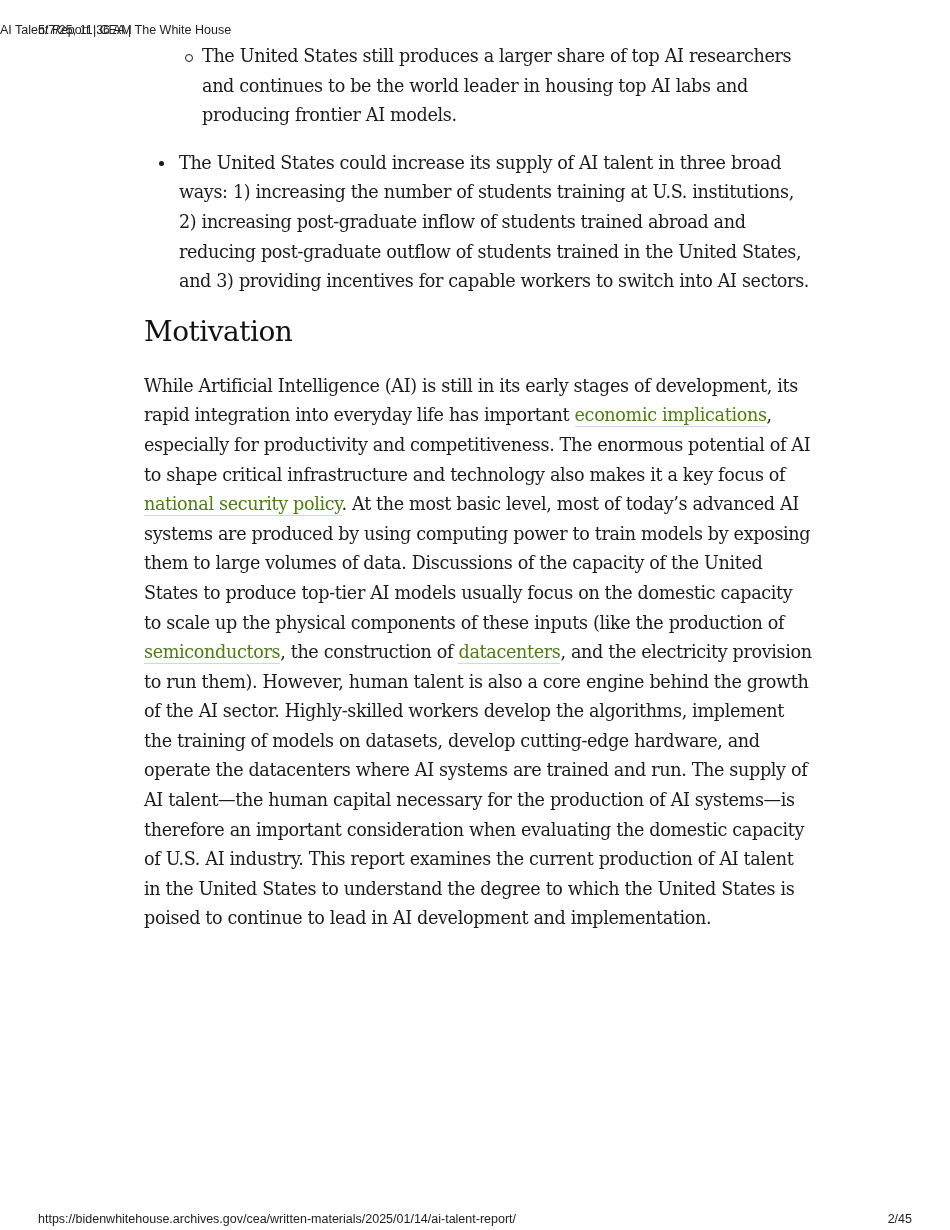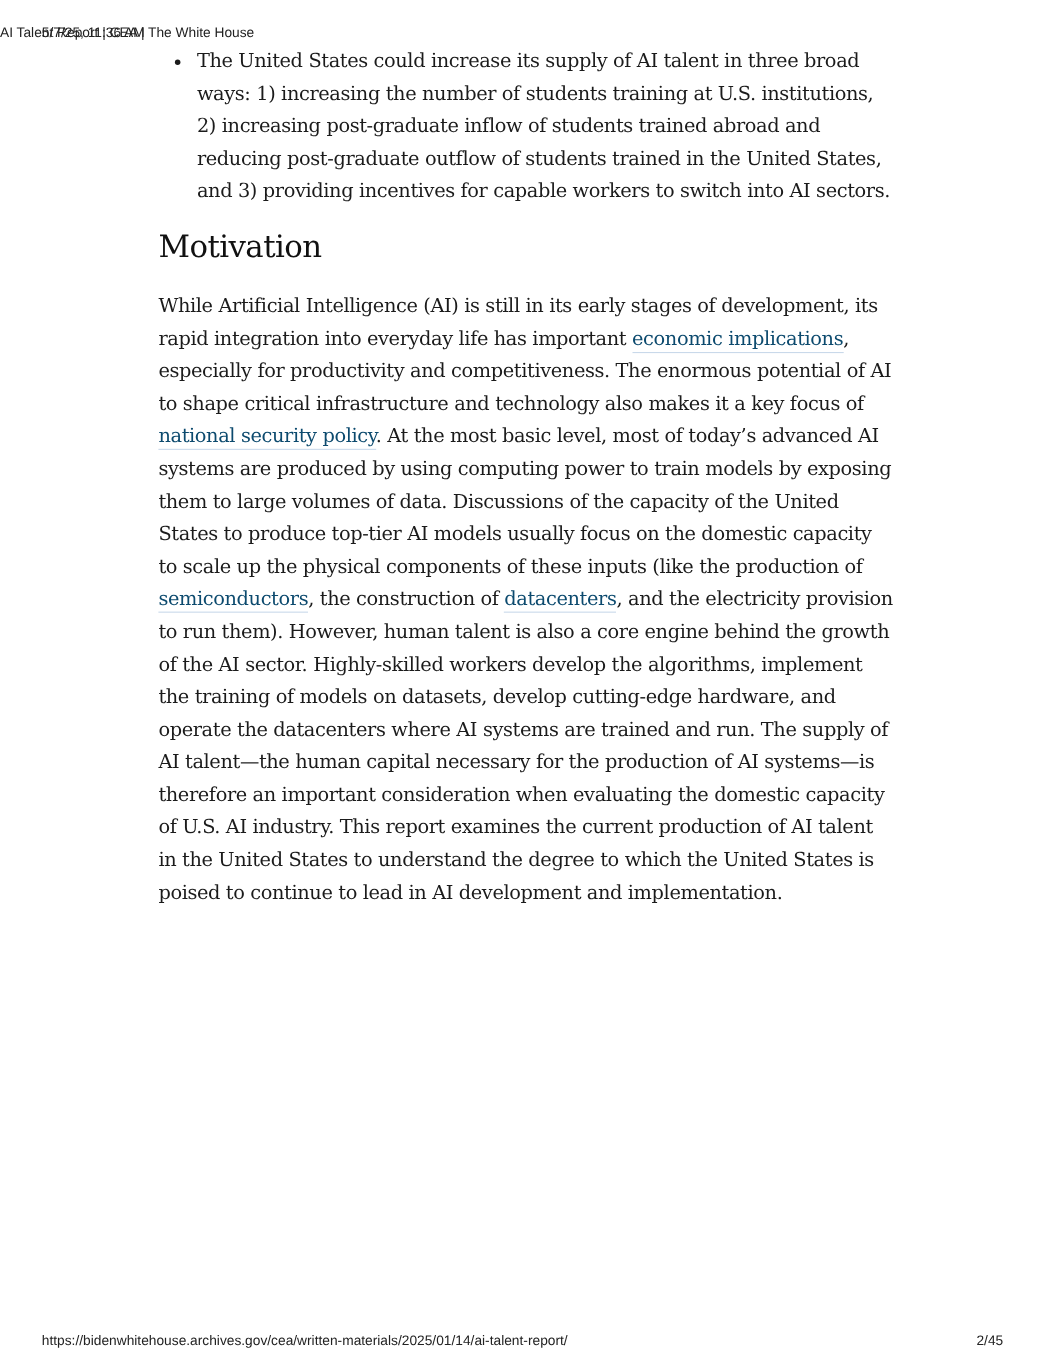--- a/index.html
+++ b/index.html
@@ -34,31 +34,34 @@
     content: ""; position: absolute; left: -20px; top: 12px;
     width: 5px; height: 5px; background: #1b1b1b; border-radius: 50%;
   }
   p { margin: 0; }
   .conclusion { margin-top: 0; margin-bottom: 24px; }
   h2 {
     font-family: "DejaVu Serif", "Liberation Serif", serif;
     font-weight: normal; font-size: 28px; line-height: 36px; margin: 0 0 22px 0;
     letter-spacing: -0.5px; color: #111;
   }
-  a.link { color: #0c4a6e; text-decoration: none; border-bottom: 1.5px solid #c9d9ea; padding-bottom: 1px; }
+  a.link { color: #4d7c0f; text-decoration: none; border-bottom: 1.5px solid #c9d9ea; padding-bottom: 1px; }
 </style>
 </head>
 <body>
 
 <div class="print-header">
   <span class="ph-left">5/7/25, 11:36 AM</span>
   <span class="ph-center">AI Talent Report | CEA | The White House</span>
 </div>
 
 <div class="content">
+  <ul class="sub-list">
+    <li>The United States still produces a larger share of top AI researchers and continues to be the world leader in housing top AI labs and producing frontier AI models.</li>
+  </ul>
   <ul class="main-list">
     <li>The United States could increase its supply of AI talent in three broad ways: 1) increasing the number of students training at U.S. institutions, 2) increasing post-graduate inflow of students trained abroad and reducing post-graduate outflow of students trained in the United States, and 3) providing incentives for capable workers to switch into AI sectors.</li>
   </ul>
   <h2>Motivation</h2>
   <p><span>While Artificial Intelligence (AI) is still in its early stages of development, its rapid integration into everyday life has important </span><a class="link">economic implications</a><span>, especially for productivity and competitiveness. The enormous potential of AI to shape critical infrastructure and technology also makes it a key focus of </span><a class="link">national security policy</a><span>. At the most basic level, most of today’s advanced AI systems are produced by using computing power to train models by exposing them to large volumes of data. Discussions of the capacity of the United States to produce top-tier AI models usually focus on the domestic capacity to scale up the physical components of these inputs (like the production of </span><a class="link">semiconductors</a><span>, the construction of </span><a class="link">datacenters</a><span>, and the electricity provision to run them). However, human talent is also a core engine behind the growth of the AI sector. Highly-skilled workers develop the algorithms, implement the training of models on datasets, develop cutting-edge hardware, and operate the datacenters where AI systems are trained and run. The supply of AI talent—the human capital necessary for the production of AI systems—is therefore an important consideration when evaluating the domestic capacity of U.S. AI industry. This report examines the current production of AI talent in the United States to understand the degree to which the United States is poised to continue to lead in AI development and implementation.</span></p>
 </div>
 
 <div class="print-footer">
   <span class="pf-left">https://bidenwhitehouse.archives.gov/cea/written-materials/2025/01/14/ai-talent-report/</span>
   <span class="pf-right">2/45</span>

